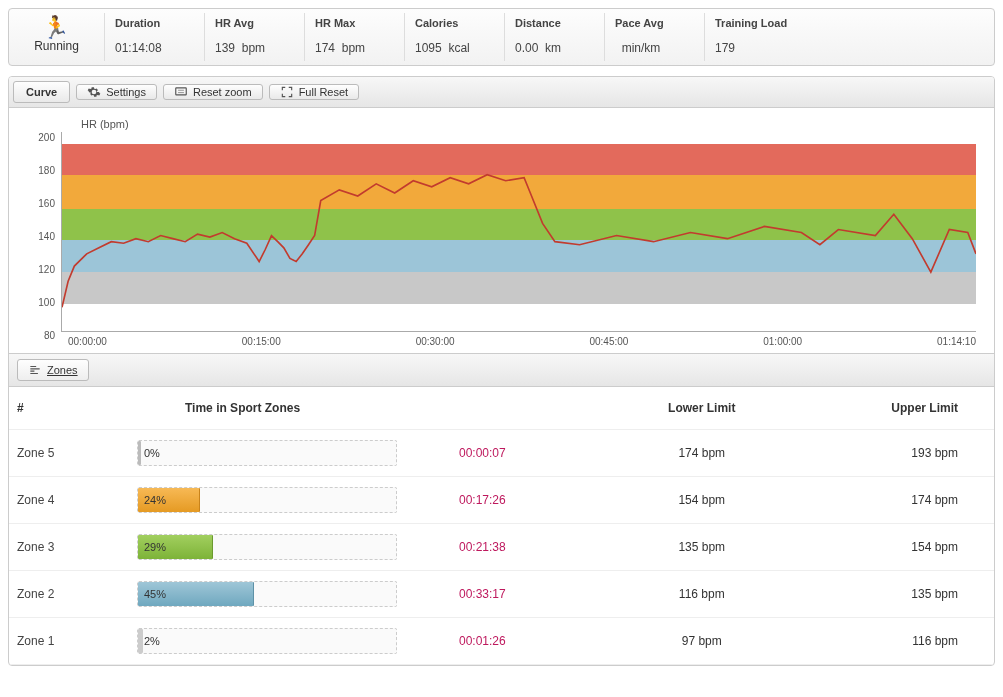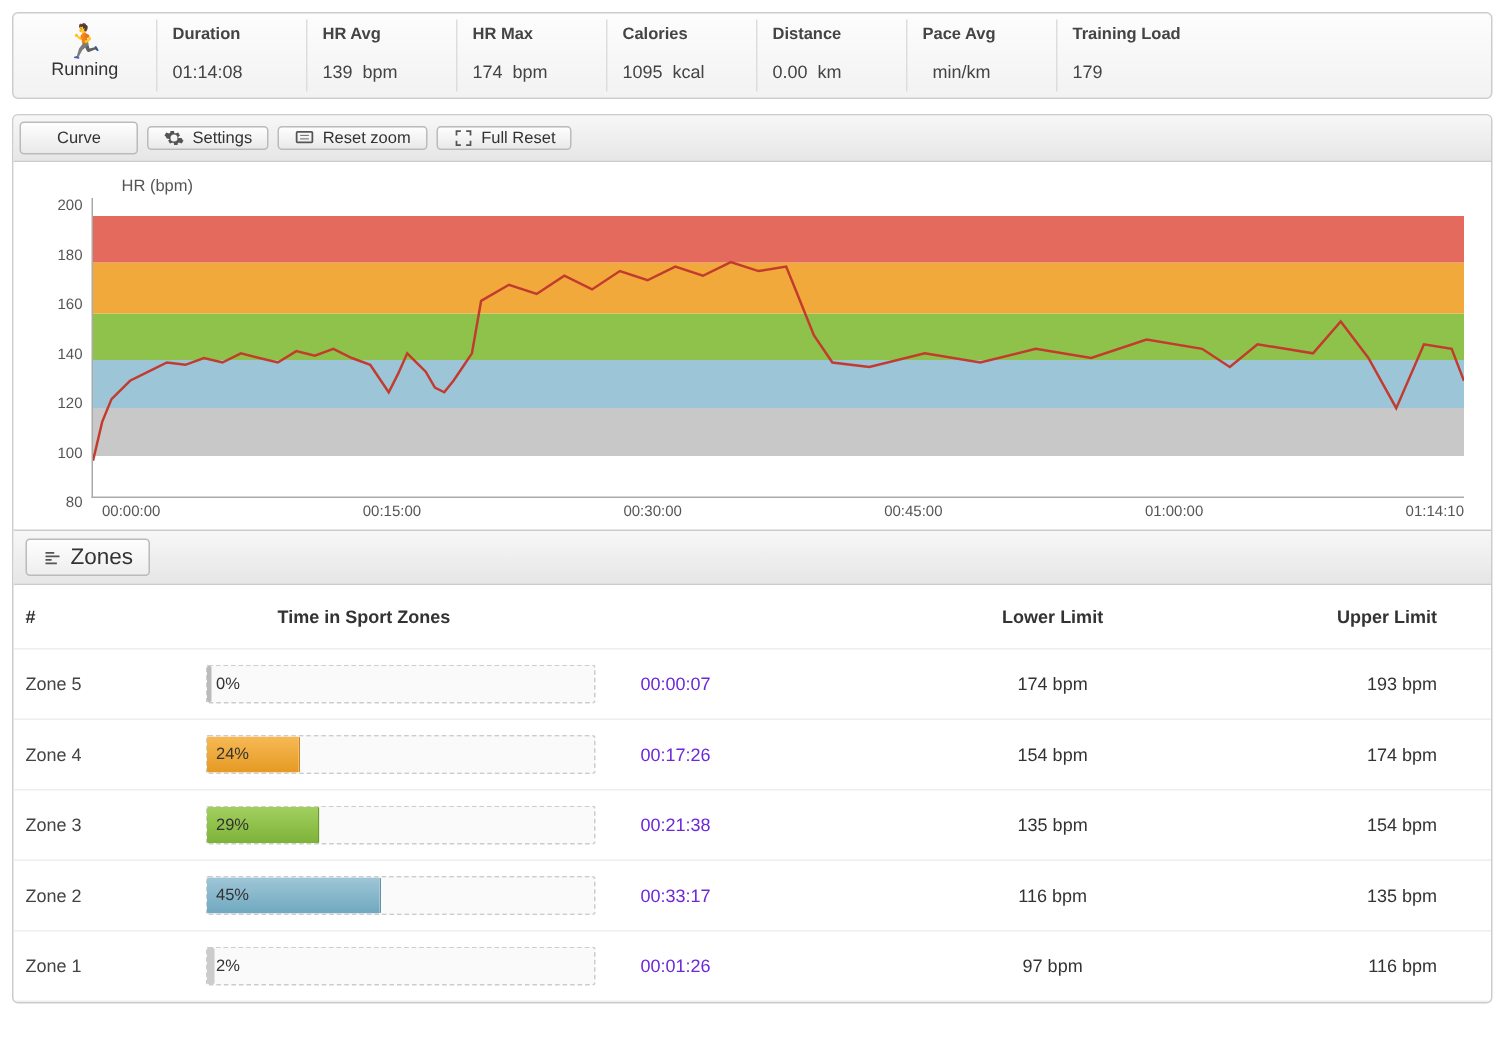--- a/index.html
+++ b/index.html
@@ -43,22 +43,22 @@
     align-items: center;
     gap: 6px;
     padding: 4px;
     background: linear-gradient(#f7f7f7, #e6e6e6);
     border-bottom: 1px solid #ccc;
   }
   .tab {
     background: linear-gradient(#fefefe, #e9e9e9);
     border: 1px solid #bbb;
     border-radius: 3px;
-    padding: 4px 24px;
-    font-weight: normal;
+    padding: 4px 12px;
+    font-weight: bold;
     font-size: 11px;
     color: #333;
   }
   .tbtn {
     display: inline-flex;
     align-items: center;
     gap: 5px;
     background: linear-gradient(#fefefe, #e9e9e9);
     border: 1px solid #bbb;
     border-radius: 3px;
@@ -108,43 +108,44 @@
 
   
   .zones-header {
     display: flex;
     align-items: center;
     gap: 6px;
     padding: 5px 8px;
     background: linear-gradient(#f7f7f7, #e6e6e6);
     border-top: 1px solid #ccc;
     border-bottom: 1px solid #ccc;
-    font-size: 15px;
-    color: #333;
+    font-size: 11px;
+    color: #333;
+    text-decoration: underline;
   }
   .zones-header .tab-like {
     background: linear-gradient(#fefefe, #eee);
     border: 1px solid #bbb;
     border-radius: 3px;
     padding: 3px 10px;
     display: inline-flex;
     align-items: center;
     gap: 5px;
   }
   .table { width: 100%; }
   .thead, .trow {
     display: grid;
     grid-template-columns: 120px 290px 180px 1fr 1fr;
     align-items: center;
     padding: 10px 8px;
     border-bottom: 1px solid #eee;
   }
   .thead { font-weight: bold; color: #333; padding: 14px 8px; }
   .trow .zn { color: #444; }
-  .trow .time { color: #6d28d9; }
+  .trow .time { color: #be185d; margin-left: 32px; }
   .trow .lim { text-align: center; color: #333; }
   .thead .hdr-bar { text-indent: 48px; }
   .thead .hdr-lim { text-align: center; }
   .thead .hdr-upper { text-align: right; padding-right: 28px; }
   .trow .upper { text-align: right; padding-right: 28px; }
 
   .bar-wrap {
     width: 260px;
     height: 26px;
     border: 1px dashed #ccc;

